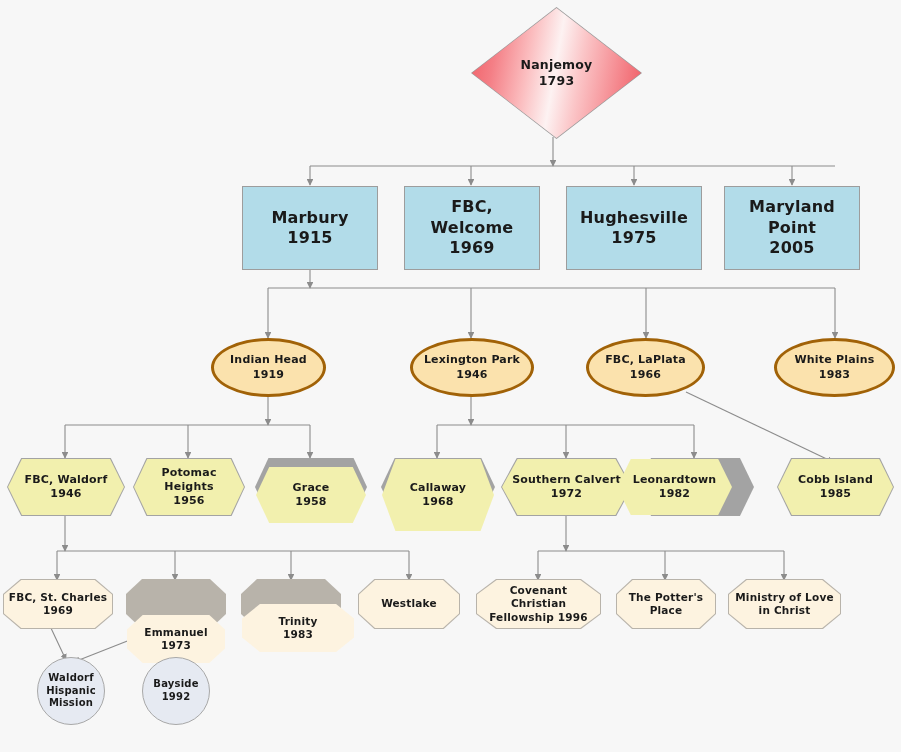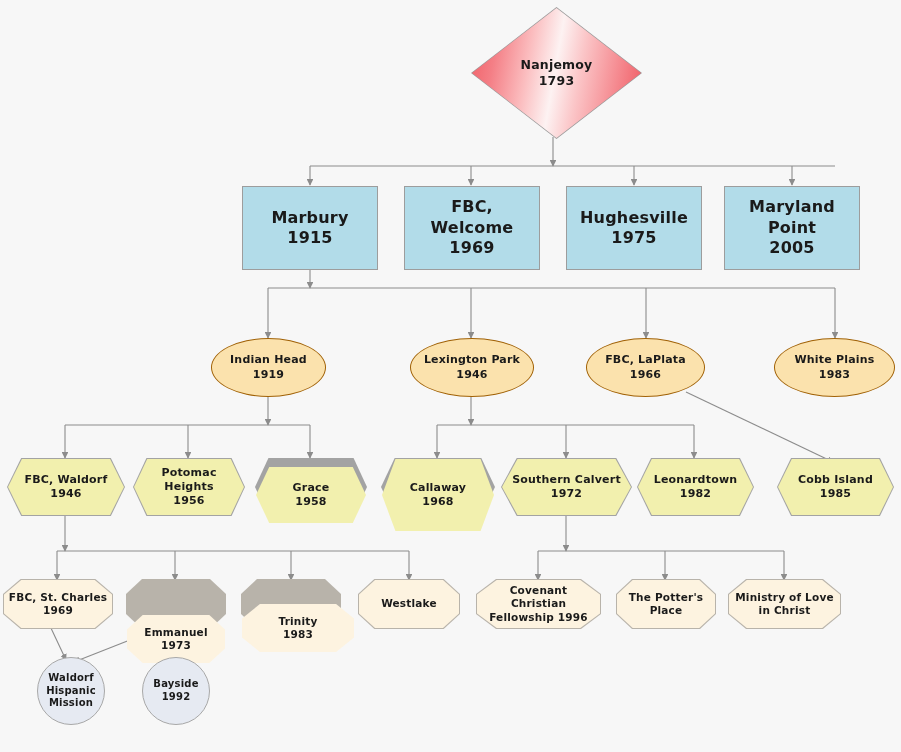--- a/index.html
+++ b/index.html
@@ -62,21 +62,21 @@
   
   .shape-rect {
     background: #b2dce9;
     border: 1px solid #9d9d9d;
     font-size: 16px;
   }
 
   
   .shape-ellipse {
     background: #fbe2ad;
-    border: 1px solid #a16207;
+    border: 3px solid #a16207;
     border-radius: 50%;
     font-size: 11px;
     text-align: center;
   }
 
   
   .shape-hex {
     background: #f2f0ae;
     clip-path: polygon(12% 0%, 88% 0%, 100% 50%, 88% 100%, 12% 100%, 0% 50%);
     font-size: 11px;
@@ -234,21 +234,21 @@
 1968</span>
   </div>
 
   <div class="hex-border" style="left:501px; top:458px; width:131px; height:58px;"></div>
   <div class="node shape-hex" style="left:502px; top:459px; width:129px; height:56px;">
     <span class="label">Southern Calvert
 1972</span>
   </div>
 
   <div class="hex-border" style="left:637px; top:458px; width:117px; height:58px;"></div>
-  <div class="node shape-hex" style="left:638px; top:459px; width:115px; height:56px;">
+  <div class="node shape-hex" style="left:617px; top:459px; width:115px; height:56px;">
     <span class="label">Leonardtown
 1982</span>
   </div>
 
   <div class="hex-border" style="left:777px; top:458px; width:117px; height:58px;"></div>
   <div class="node shape-hex" style="left:778px; top:459px; width:115px; height:56px;">
     <span class="label">Cobb Island
 1985</span>
   </div>
 

